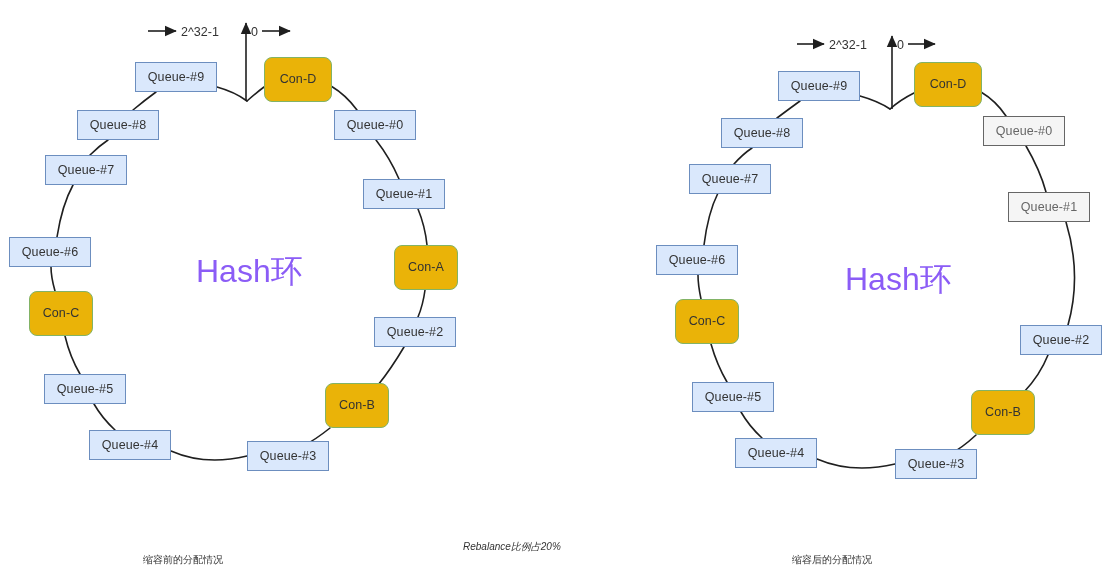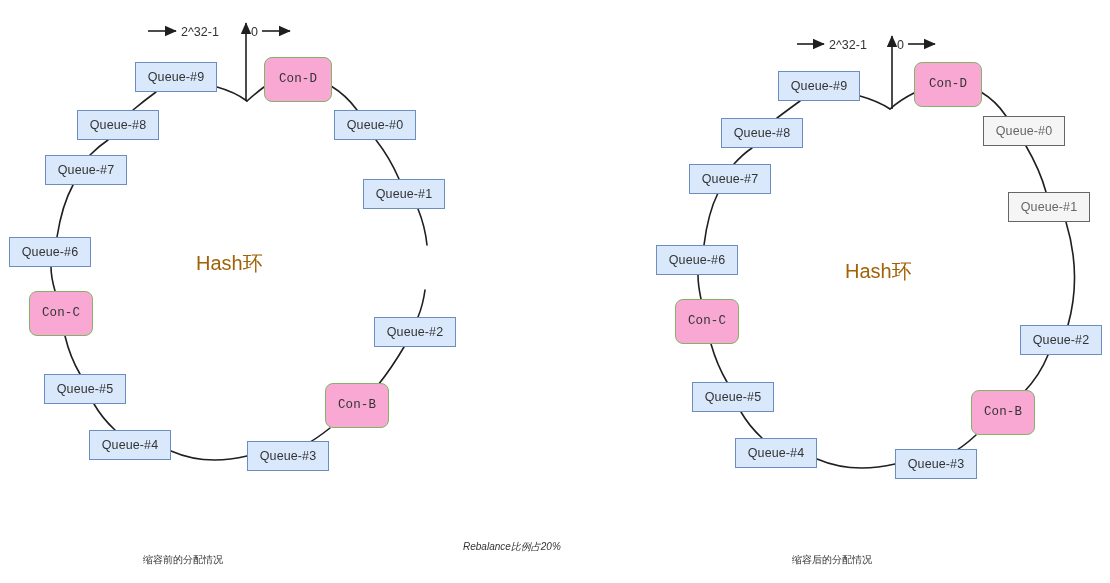--- a/index.html
+++ b/index.html
@@ -42,36 +42,35 @@
     letter-spacing: 0.1px;
     z-index: 5;
   }
   .node.queue {
     background: #dae8fc;
     border: 1px solid #6c8ebf;
     color: #333333;
     border-radius: 0;
   }
   .node.consumer {
-    background: #f9a8d4;
+    background: #eab308;
     border: 1px solid #82b366;
     color: #333333;
     border-radius: 8px;
-    font-family: Liberation Mono, monospace;
   }
   .node.dimmed {
     background: #f5f5f5;
     border: 1px solid #666666;
     color: #666666;
     border-radius: 0;
   }
   .ring-label {
     position: absolute;
-    font-size: 20px;
-    color: #a16207;
+    font-size: 32px;
+    color: #8b5cf6;
     white-space: nowrap;
     z-index: 4;
   }
   .axis-text {
     position: absolute;
     font-size: 12.5px;
     color: #333333;
     white-space: nowrap;
     z-index: 6;
   }
@@ -179,20 +178,21 @@
   <div class="axis-text" style="left:251px; top:25px;">0</div>
   <div class="axis-text" style="left:829px; top:38px;">2^32-1</div>
   <div class="axis-text" style="left:897px; top:38px;">0</div>
 
   <div class="ring-label" style="left:196px; top:250px;">Hash环</div>
   <div class="ring-label" style="left:845px; top:258px;">Hash环</div>
 
   <div class="node consumer" style="left:264px; top:57px; width:68px; height:45px;">Con-D</div>
   <div class="node queue" style="left:334px; top:110px; width:82px; height:30px;">Queue-#0</div>
   <div class="node queue" style="left:363px; top:179px; width:82px; height:30px;">Queue-#1</div>
+  <div class="node consumer" style="left:394px; top:245px; width:64px; height:45px;">Con-A</div>
   <div class="node queue" style="left:374px; top:317px; width:82px; height:30px;">Queue-#2</div>
   <div class="node consumer" style="left:325px; top:383px; width:64px; height:45px;">Con-B</div>
   <div class="node queue" style="left:247px; top:441px; width:82px; height:30px;">Queue-#3</div>
   <div class="node queue" style="left:89px; top:430px; width:82px; height:30px;">Queue-#4</div>
   <div class="node queue" style="left:44px; top:374px; width:82px; height:30px;">Queue-#5</div>
   <div class="node consumer" style="left:29px; top:291px; width:64px; height:45px;">Con-C</div>
   <div class="node queue" style="left:9px; top:237px; width:82px; height:30px;">Queue-#6</div>
   <div class="node queue" style="left:45px; top:155px; width:82px; height:30px;">Queue-#7</div>
   <div class="node queue" style="left:77px; top:110px; width:82px; height:30px;">Queue-#8</div>
   <div class="node queue" style="left:135px; top:62px; width:82px; height:30px;">Queue-#9</div>

